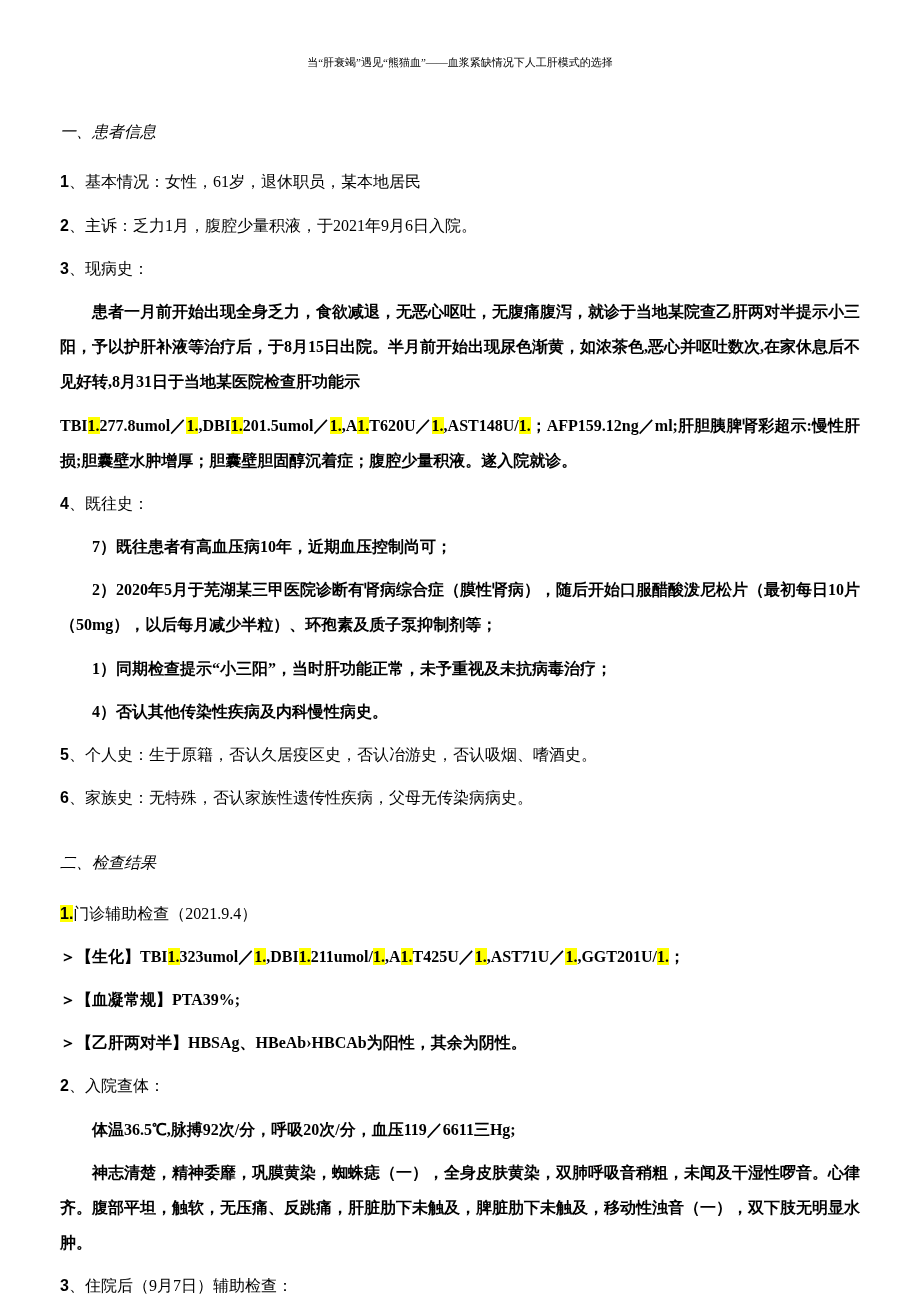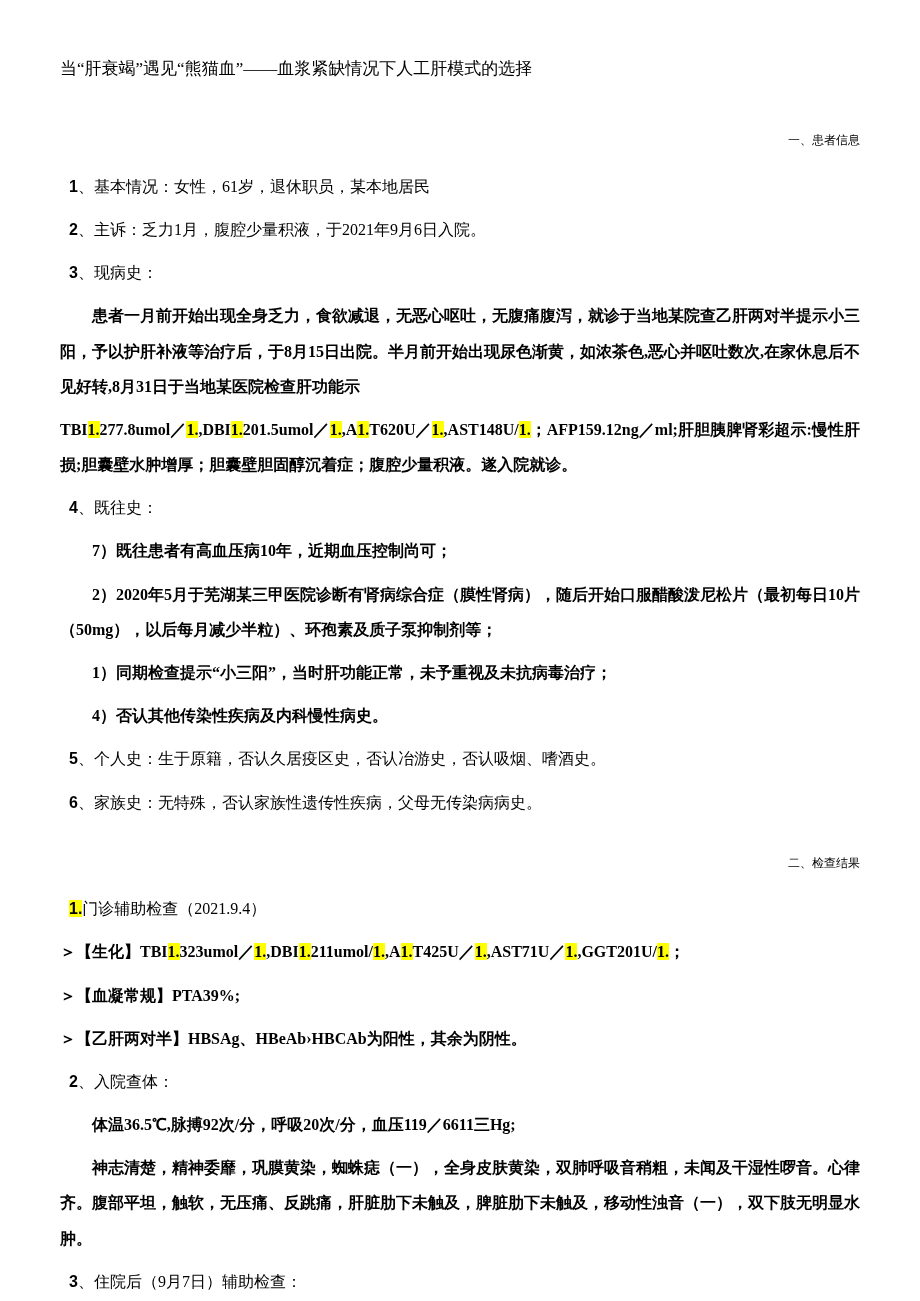--- a/index.html
+++ b/index.html
@@ -7,30 +7,32 @@
     font-size: 16px;
     line-height: 2.2;
     color: #000;
     background: #fff;
     width: 920px;
     margin: 0;
     padding: 50px 60px;
     box-sizing: border-box;
   }
   .title {
-    font-size: 17px;
+    text-align: center;
+    font-size: 11px;
     margin-bottom: 40px;
   }
   .section-heading {
-    text-align: right;
-    font-size: 12px;
+    text-align: left;
+    font-size: 16px;
     margin: 30px 0 15px 0;
+    font-style: italic;
   }
   .item {
-    margin: 8px 9px;
+    margin: 8px 0;
   }
   .num {
     font-family: Arial, sans-serif;
     font-weight: bold;
   }
   .indent {
     text-indent: 2em;
   }
   .para {
     margin: 8px 0;

